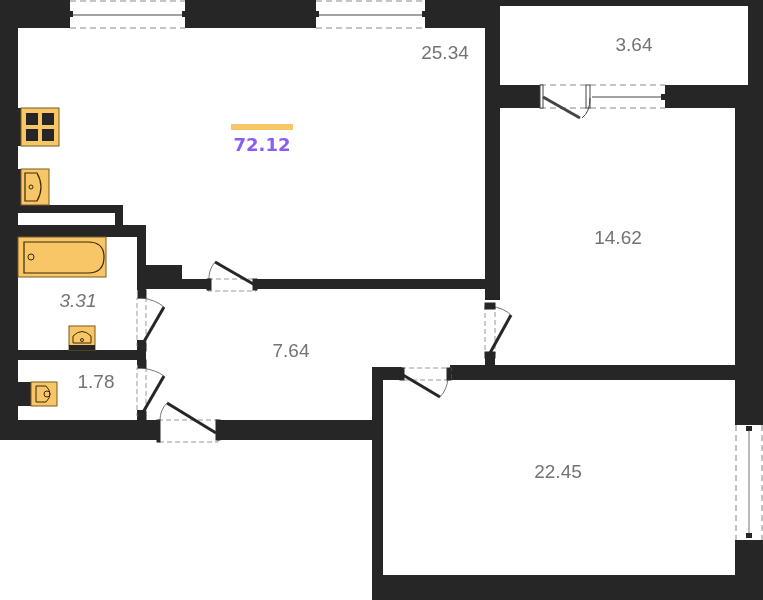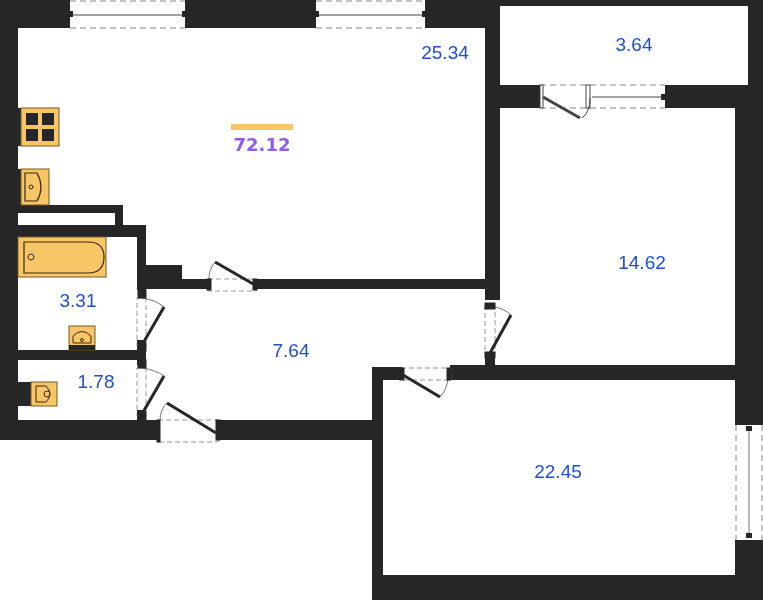--- a/index.html
+++ b/index.html
@@ -1,18 +1,18 @@
 <!DOCTYPE html>
 <html><head>
 <meta charset="utf-8">
 <style>
   html, body { margin: 0; padding: 0; background: #ffffff; }
   body { width: 763px; height: 600px; position: relative; overflow: hidden; font-family: "Liberation Sans", sans-serif; }
   #plan { position: absolute; left: 0; top: 0; width: 763px; height: 600px; }
-  .label { position: absolute; font-family: "Liberation Sans", sans-serif; font-size: 19px; color: #1d4ed8; transform: translate(-50%, -50%); white-space: nowrap; }
+  .label { position: absolute; font-family: "Liberation Sans", sans-serif; font-size: 19px; color: #737373; transform: translate(-50%, -50%); white-space: nowrap; }
   .total { position: absolute; font-family: "DejaVu Sans", sans-serif; font-weight: bold; font-size: 18px; color: #8b5cf6; transform: translate(-50%, -50%); }
   .total-bar { position: absolute; height: 6px; width: 62px; transform: translateX(-50%); }
 </style>
 </head>
 <body>
 
 <svg id="plan" viewBox="0 0 763 600" xmlns="http://www.w3.org/2000/svg">
   <g fill="#262626">
 
     <rect x="0" y="0" width="18" height="440"></rect>
@@ -173,17 +173,17 @@
       <circle cx="47" cy="394" r="3" fill="none" stroke="#3a2a0a"></circle>
     </g>
   </g>
 </svg>
 
 <div class="total-bar" style="left:262px; top:124px; background:#f8c567;"></div>
 <div class="total" style="left:262px; top:144px;">72.12</div>
 
 <div class="label" style="left:445px; top:53px;">25.34</div>
 <div class="label" style="left:634px; top:45px;">3.64</div>
-<div class="label" style="left:642px; top:238px;margin-top:25px;">14.62</div>
-<div class="label" style="left:78px; top:301px;">3.31</div>
+<div class="label" style="left:618px; top:238px;">14.62</div>
+<div class="label" style="left:78px; top:301px;font-style:italic;">3.31</div>
 <div class="label" style="left:291px; top:351px;">7.64</div>
 <div class="label" style="left:96px; top:382px;">1.78</div>
 <div class="label" style="left:558px; top:472px;">22.45</div>
 
 </body></html>

